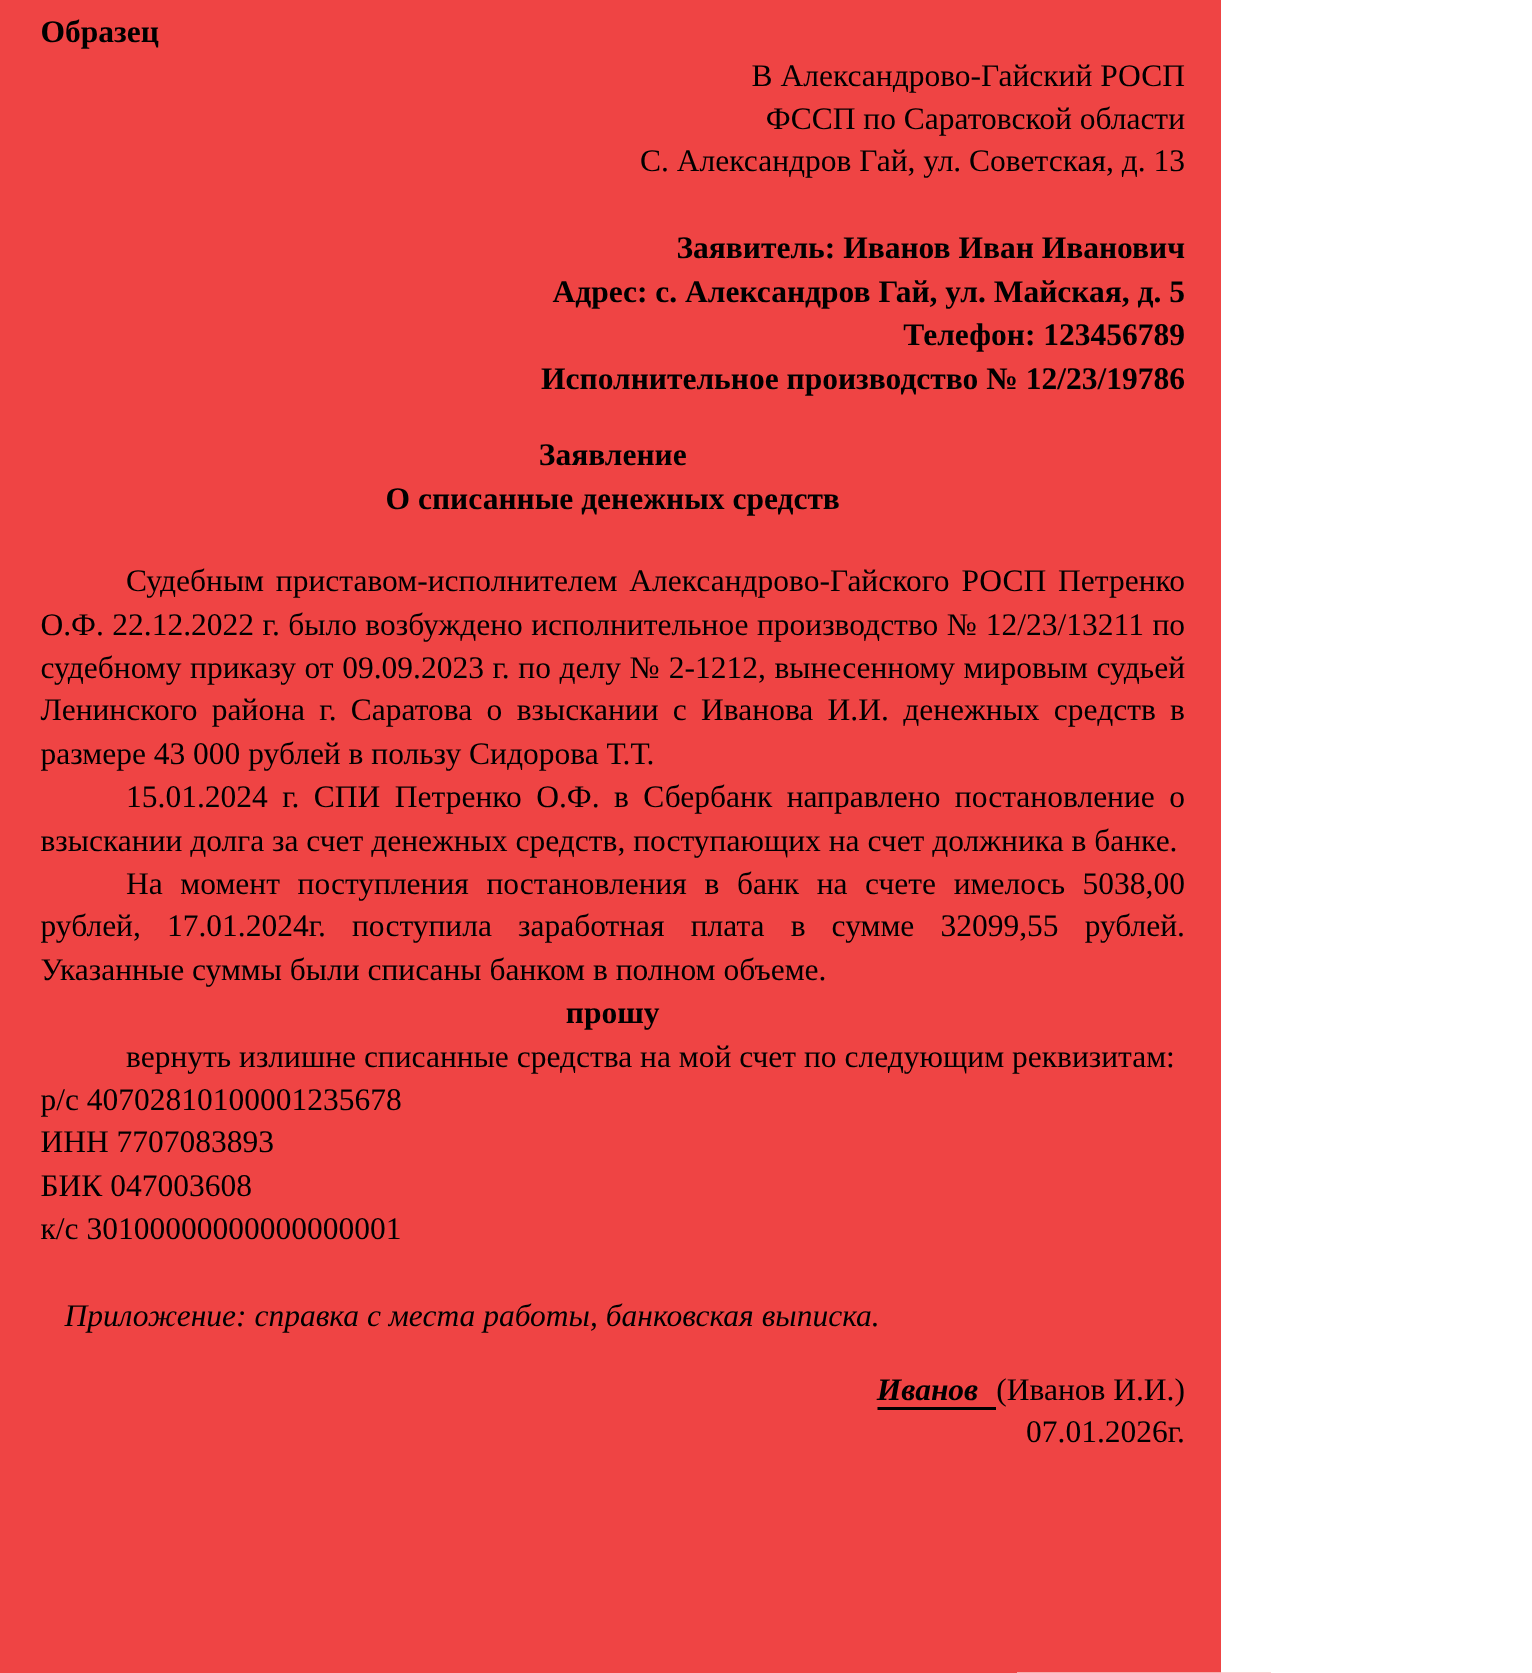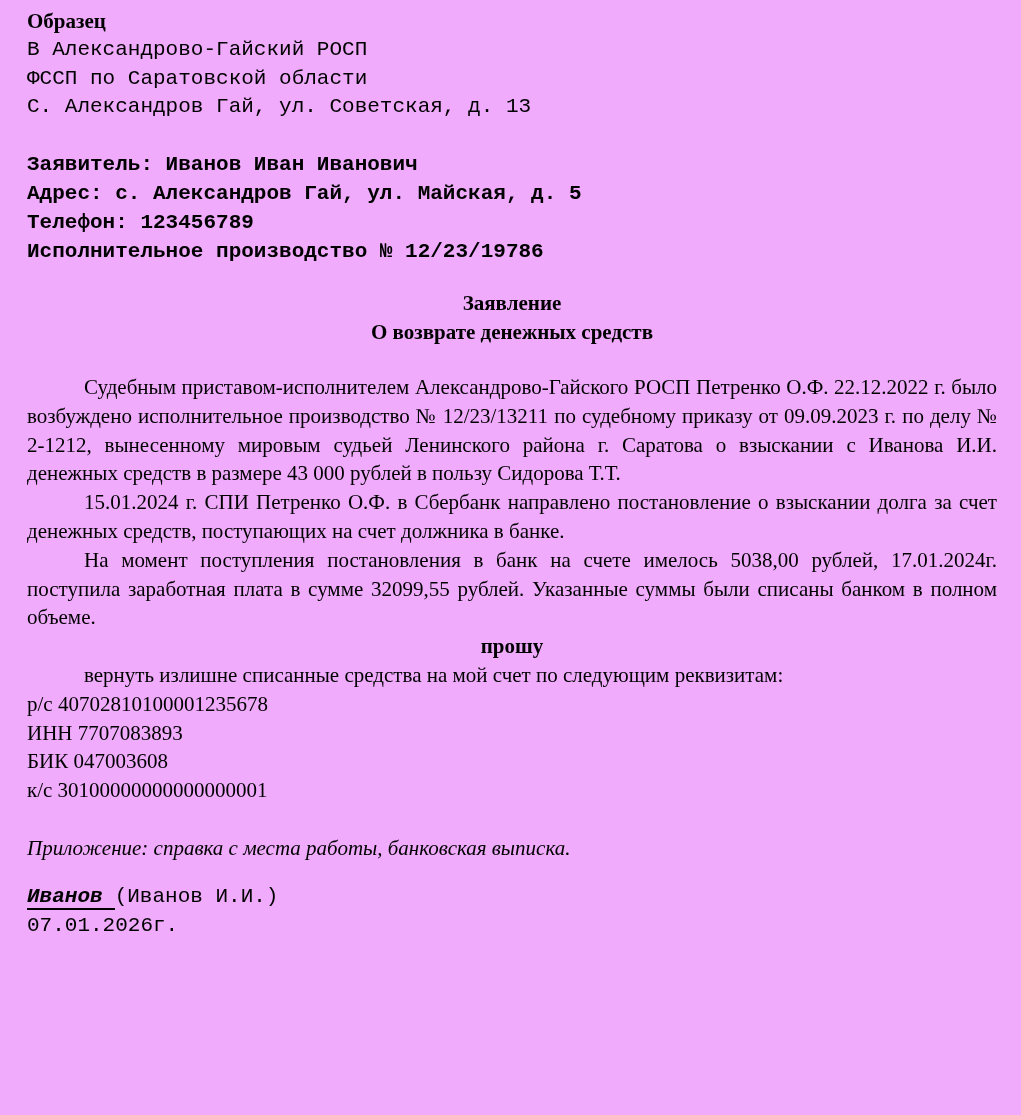--- a/index.html
+++ b/index.html
@@ -7,38 +7,38 @@
   body {
     width: 1021px;
     height: 1115px;
     font-family: "Liberation Serif", "DejaVu Serif", serif;
     font-size: 21px;
     line-height: 28.8px;
     color: #000000;
     overflow: hidden;
   }
   .page {
-    width: 1021px;
+    width: 814px;
     height: 1115px;
     padding: 7px 24px 0 27px;
-    background: #f0abfc;
+    background: #ef4444;
   }
   .bold { font-weight: bold; }
   .italic { font-style: italic; }
-  .right { text-align: left; font-family: Liberation Mono, monospace; }
+  .right { text-align: right; }
   .center { text-align: center; }
   .applicant-block { margin-top: 29px; }
   .title-block { margin-top: 23px; }
   .body-p {
     text-align: justify;
     text-indent: 57px;
   }
   .body-p.first { margin-top: 26px; }
   .indent { text-indent: 57px; }
-  .attachment { margin-top: 29px; }
+  .attachment { margin-top: 29px; margin-left: 16px; }
   .signature-line { margin-top: 20px; }
   .sig-name {
     font-weight: bold;
     font-style: italic;
     border-bottom: 2px solid #000000;
     padding-right: 12px;
   }
 </style>
 </head>
 <body>
@@ -55,21 +55,21 @@
 
   <div class="right bold applicant-block">
     <div>Заявитель: Иванов Иван Иванович</div>
     <div>Адрес: с. Александров Гай, ул. Майская, д. 5</div>
     <div>Телефон: 123456789</div>
     <div>Исполнительное производство № 12/23/19786</div>
   </div>
 
   <div class="center bold title-block">
     <div>Заявление</div>
-    <div>О возврате денежных средств</div>
+    <div>О списанные денежных средств</div>
   </div>
 
   <p class="body-p first">Судебным приставом-исполнителем Александрово-Гайского РОСП Петренко О.Ф. 22.12.2022 г. было возбуждено исполнительное производство № 12/23/13211 по судебному приказу от 09.09.2023 г. по делу № 2-1212, вынесенному мировым судьей Ленинского района г. Саратова о взыскании с Иванова И.И. денежных средств в размере 43 000 рублей в пользу Сидорова Т.Т.</p>
   <p class="body-p">15.01.2024 г. СПИ Петренко О.Ф. в Сбербанк направлено постановление о взыскании долга за счет денежных средств, поступающих на счет должника в банке.</p>
   <p class="body-p">На момент поступления постановления в банк на счете имелось 5038,00 рублей, 17.01.2024г. поступила заработная плата в сумме 32099,55 рублей. Указанные суммы были списаны банком в полном объеме.</p>
 
   <div class="center bold">прошу</div>
   <div class="indent">вернуть излишне списанные средства на мой счет по следующим реквизитам:</div>
 
   <div>

